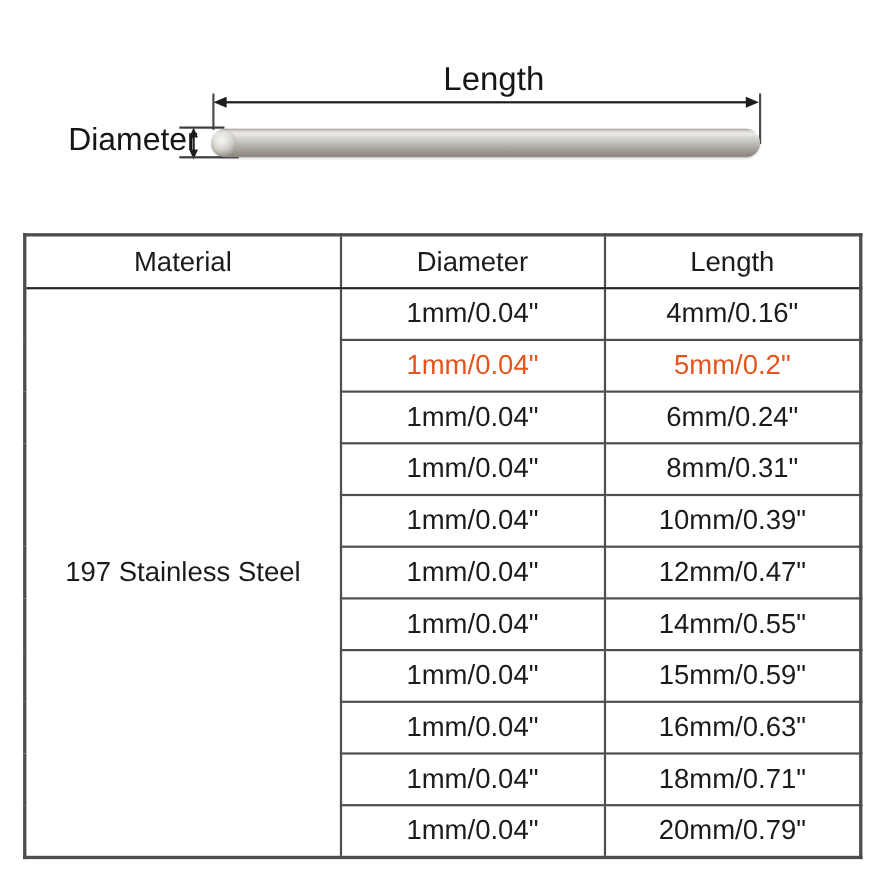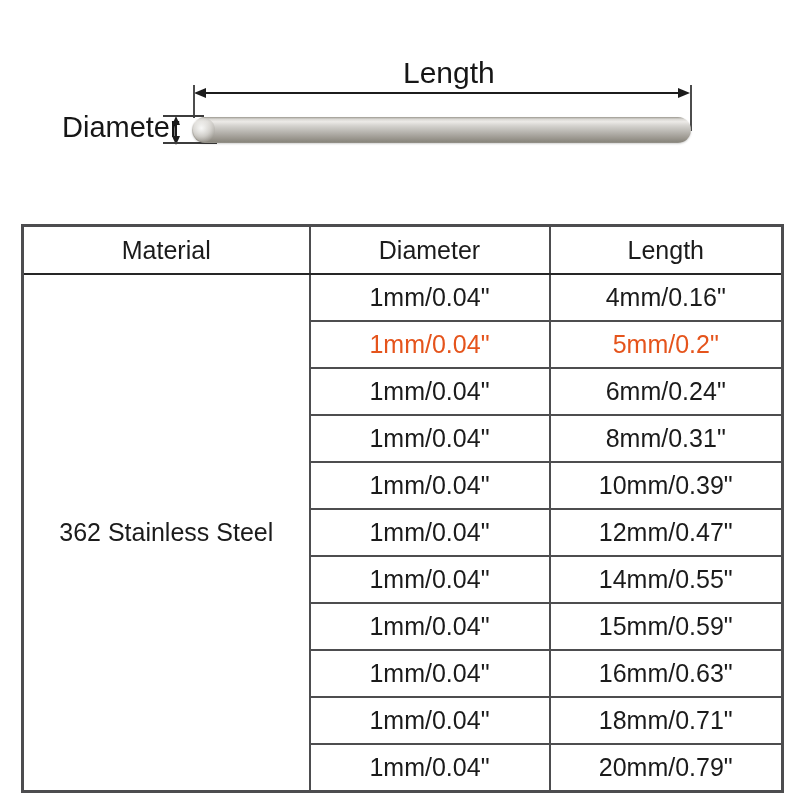--- a/index.html
+++ b/index.html
@@ -104,21 +104,20 @@
 
   
   #spec-table {
     position: absolute;
     left: 21px; top: 212px;
     width: 760px;
     border-collapse: collapse;
     table-layout: fixed;
     font-size: 25px;
     color: #1b1b1b;
-    margin-top: 12px;
   }
   #spec-table th, #spec-table td {
     border: 2px solid #4d4d4f;
     text-align: center;
     vertical-align: middle;
     padding: 0;
     font-weight: normal;
     overflow: hidden;
     white-space: nowrap;
   }
@@ -160,21 +159,21 @@
     </colgroup>
     <thead>
       <tr>
         <th>Material</th>
         <th>Diameter</th>
         <th>Length</th>
       </tr>
     </thead>
     <tbody>
         <tr>
-      <td rowspan="11" class="material-cell">362 Stainless Steel</td>
+      <td rowspan="11" class="material-cell">197 Stainless Steel</td>
           <td>1mm/0.04"</td>
       <td>4mm/0.16"</td>
     </tr>
         <tr class="highlight">
       <td>1mm/0.04"</td>
       <td>5mm/0.2"</td>
     </tr>
         <tr>
       <td>1mm/0.04"</td>
       <td>6mm/0.24"</td>

